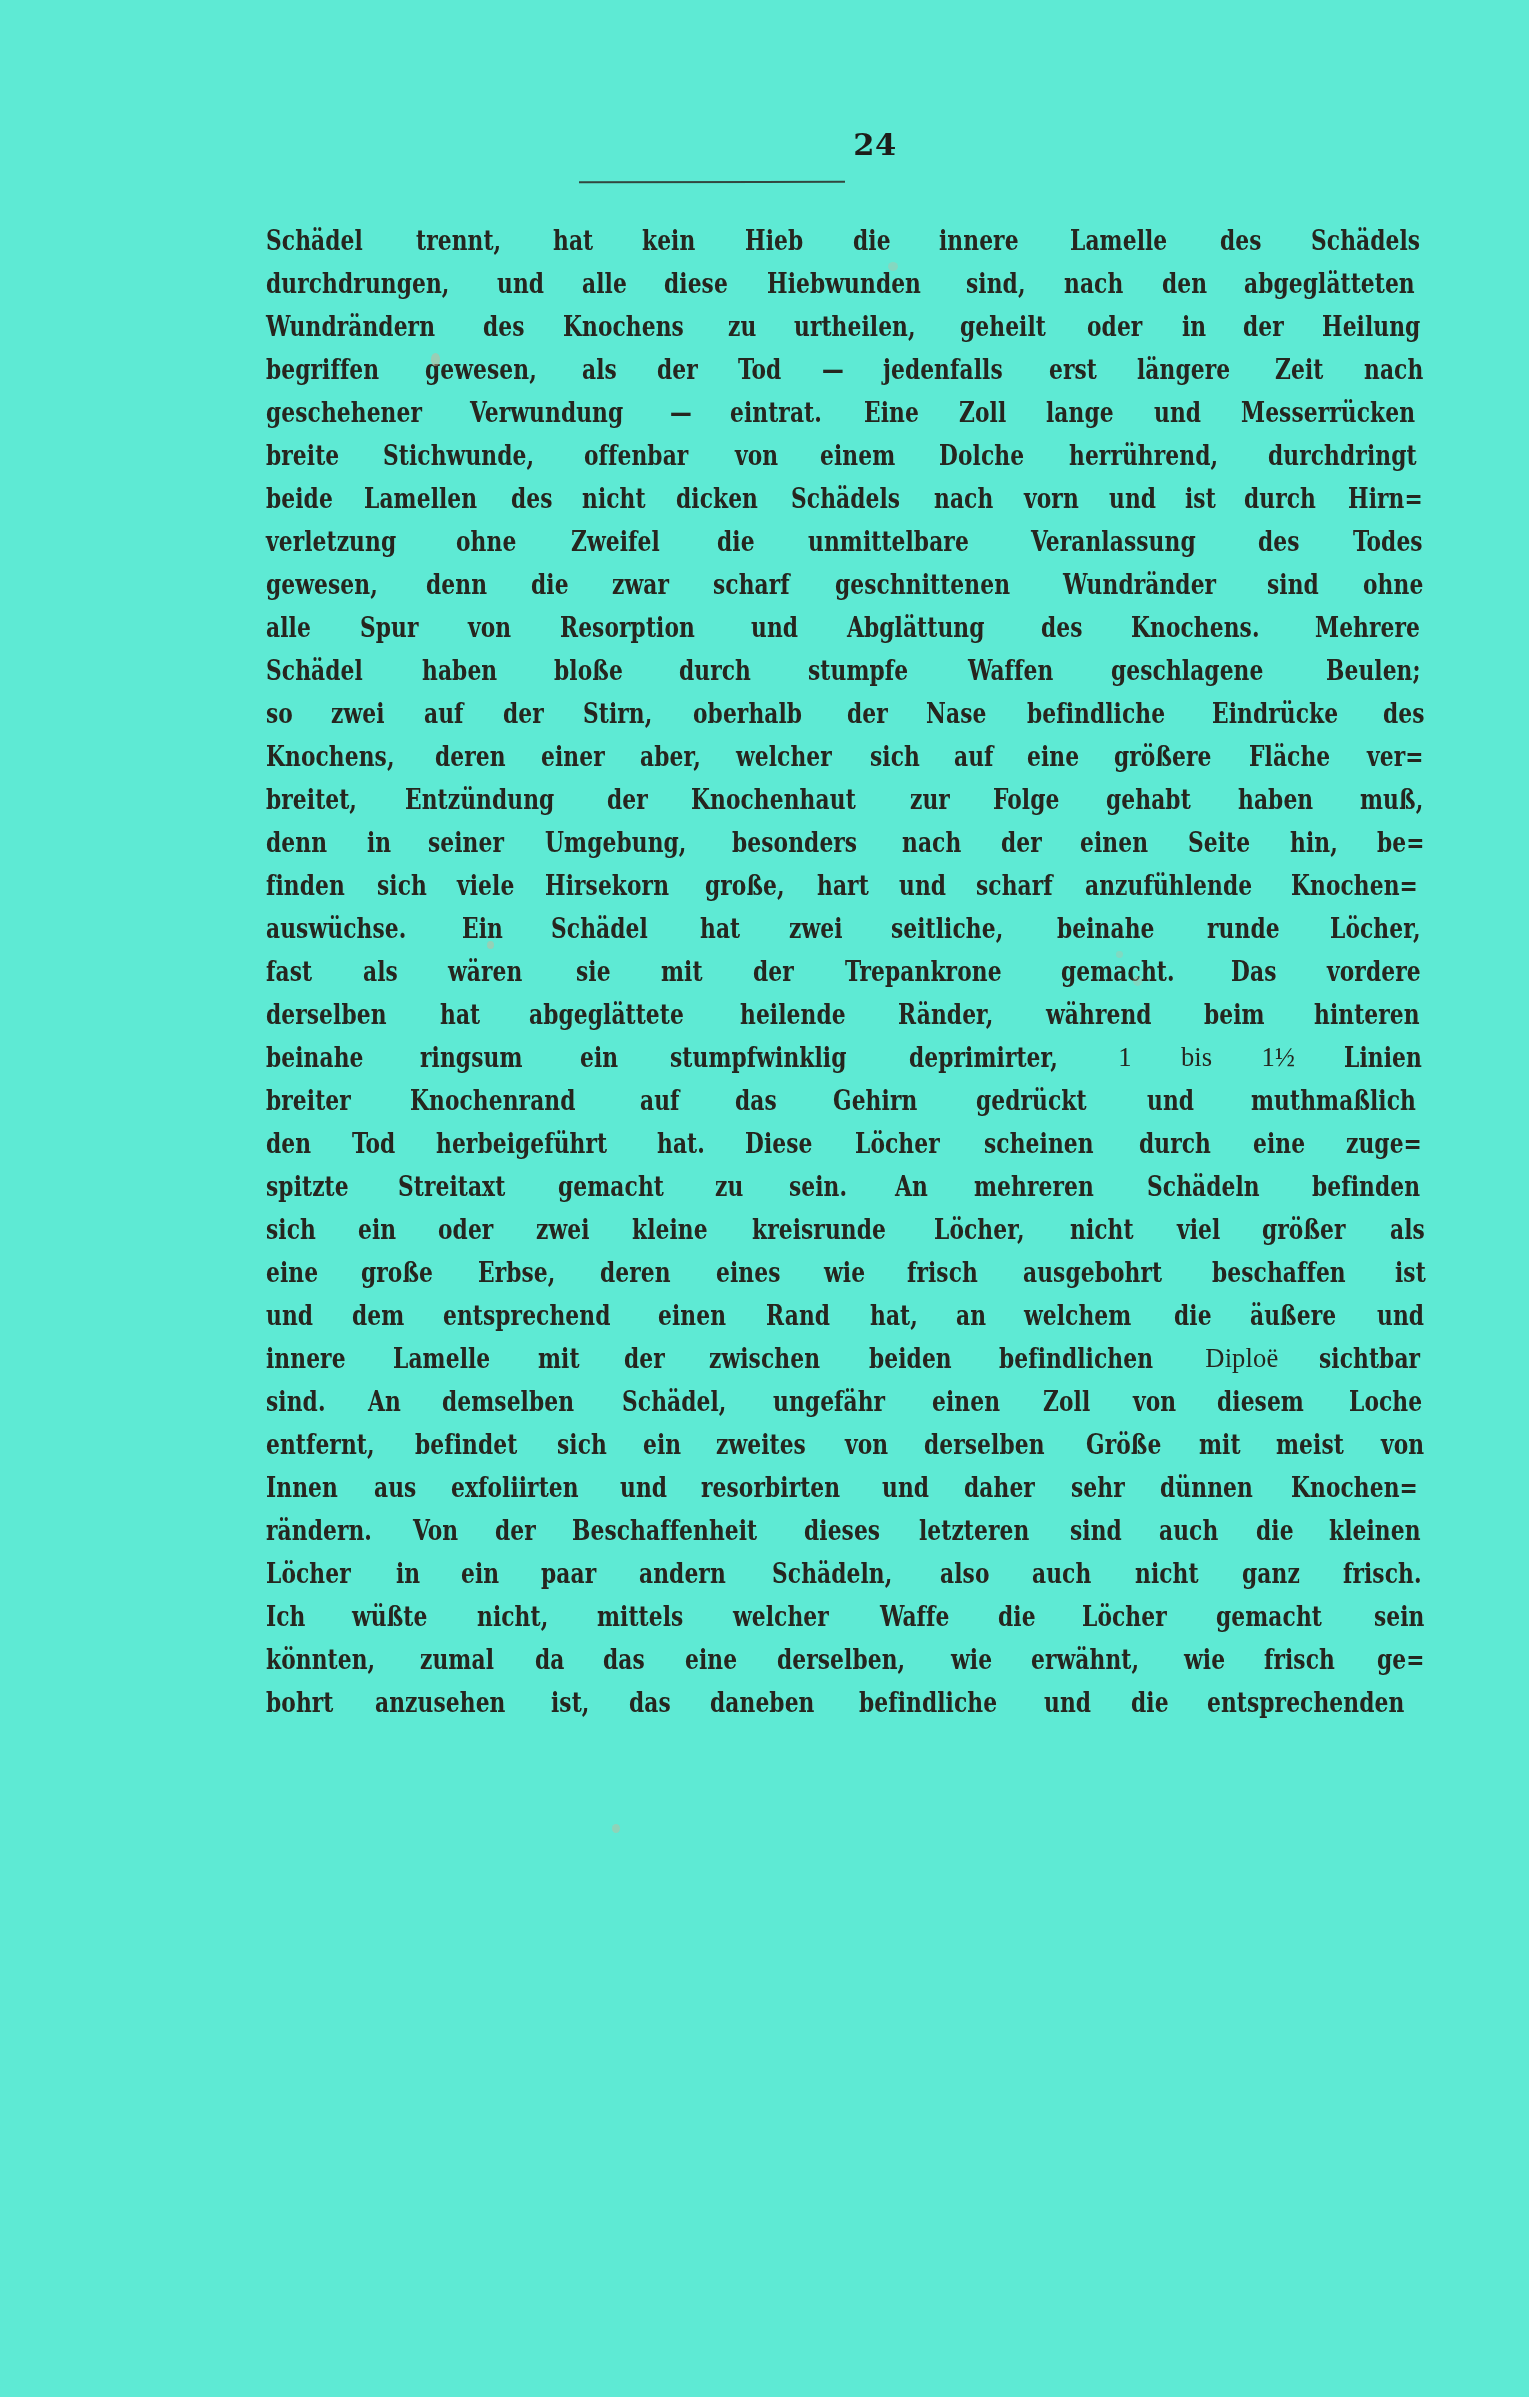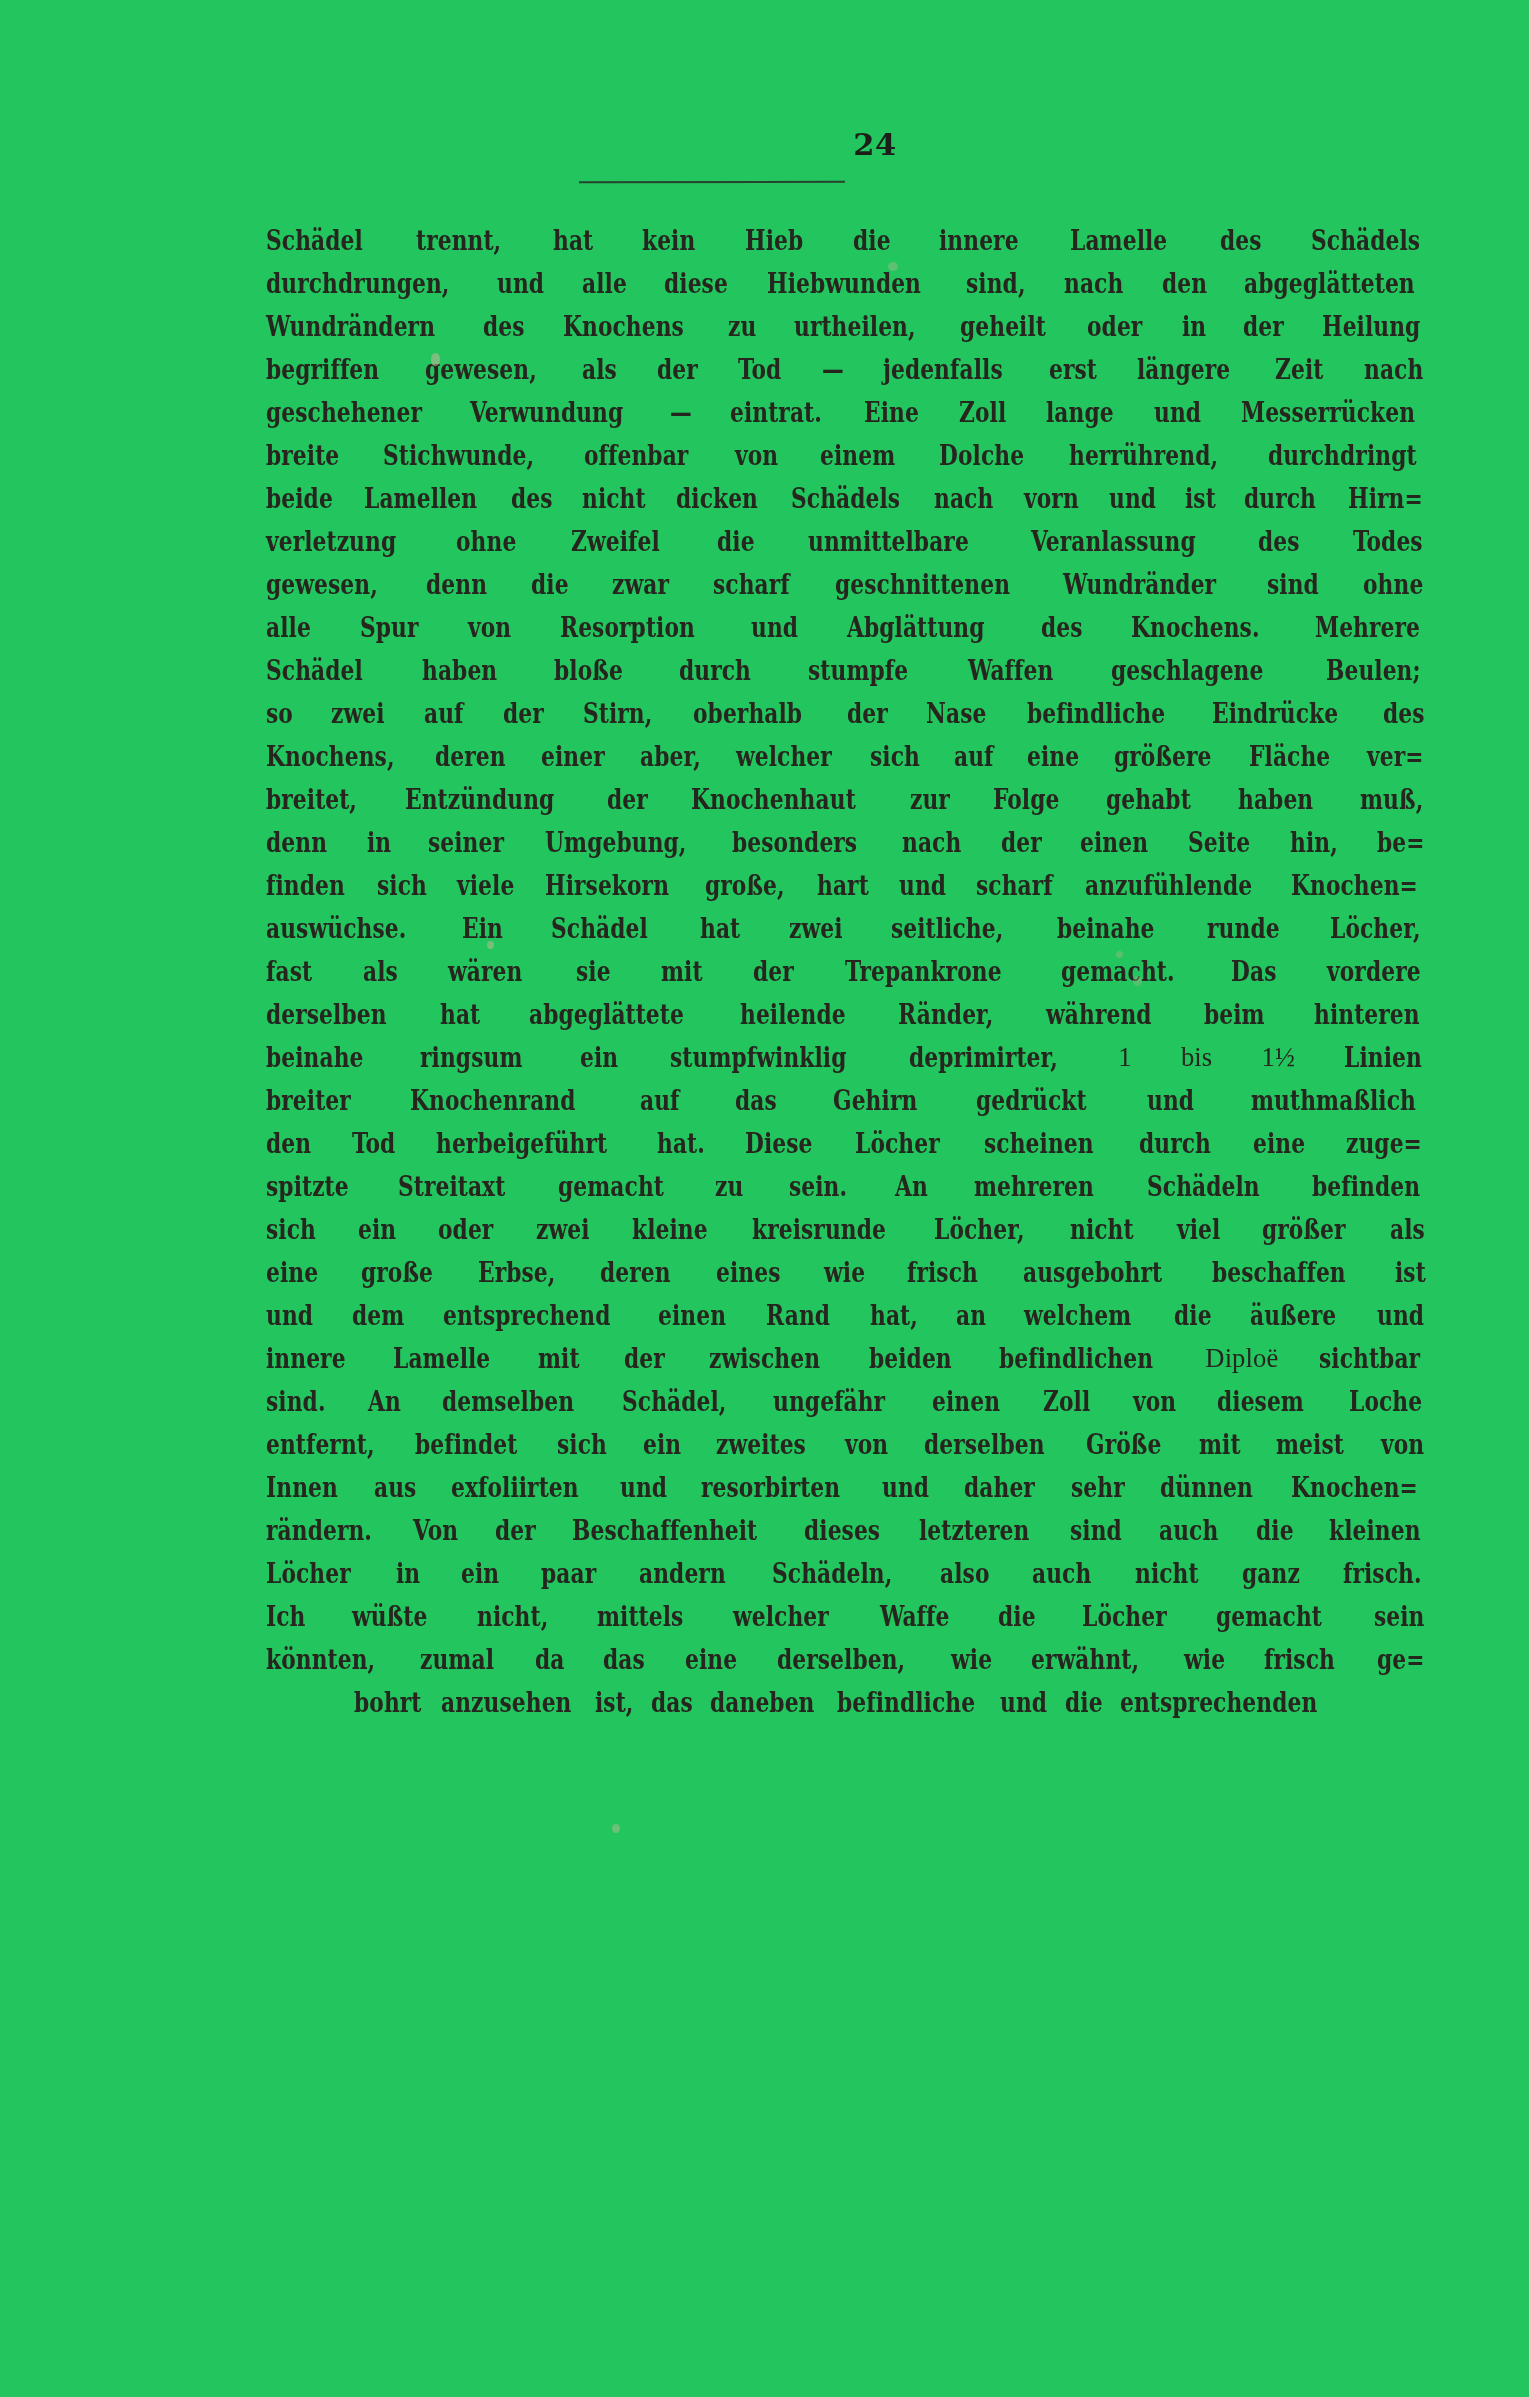--- a/index.html
+++ b/index.html
@@ -11,21 +11,21 @@
     width: 1530px;
     height: 2398px;
     position: relative;
     overflow: hidden;
     font-family: "DejaVu Serif", serif;
   }
 
   .page {
     position: absolute;
     inset: 0;
-    background: #22c55e;
+    background: #5eead4;
     text-decoration: underline;
   }
 
   
   .header-block {
     position: absolute;
     top: 126px;
     left: 258px;
     width: 1162px;
     height: 69px;
@@ -76,21 +76,21 @@
     text-rendering: optimizeLegibility;
   }
 
   
   .ln > .just {
     display: flex;
     justify-content: space-between;
     width: 1162px;
   }
   .ln.last > .just {
-    justify-content: center;
+    justify-content: space-between;
     gap: 6px;
   }
   .ln.last > .just > span { margin-right: 0.32em; }
 
   .w {
     display: inline-block;
     transform: scaleX(0.93) scaleY(1.06);
     transform-origin: left center;
   }
 

